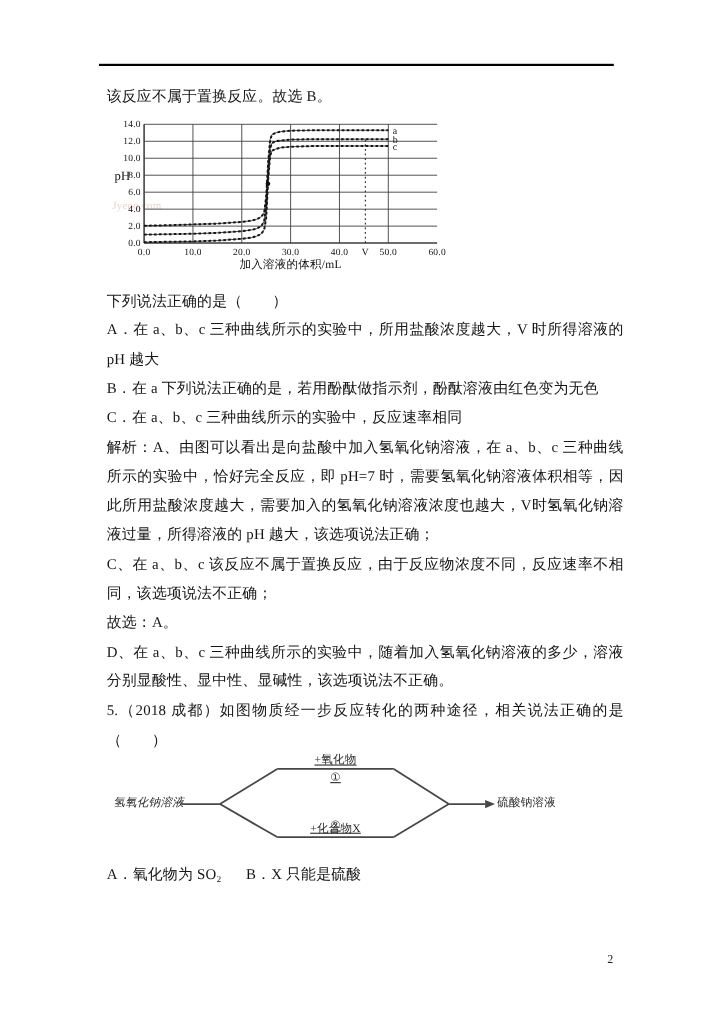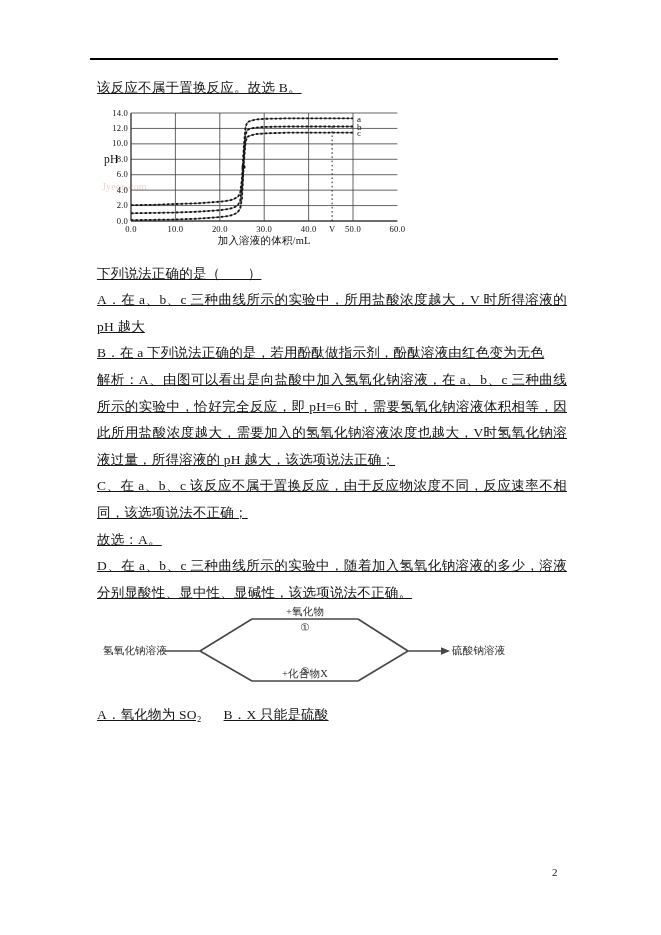--- a/index.html
+++ b/index.html
@@ -8,28 +8,28 @@
     font-family:"Liberation Serif","DejaVu Serif",serif;color:#151515;
     overflow:hidden;
   }
   .page{position:absolute;inset:0;background:#fff;}
   .header-rule{position:absolute;left:90px;top:58px;width:468px;height:2px;background:#000;}
   .content{
     position:absolute;left:97px;top:75px;width:470px;
     font-size:13.5px;line-height:26.6px;text-align:justify;
     letter-spacing:0.2px;
   }
-  .content p{margin:0;padding:0;text-decoration:underline;}
+  .content p{margin:0;padding:0;}
   p.q-head{margin-top:12px;}
   .figure{position:relative;margin:7px 0 0 0;width:320px;height:140px;}
   .figure svg{position:absolute;left:0;top:0;}
   .diagram{position:relative;margin:2px 0 0 0;width:440px;height:94px;font-size:10.5px;line-height:12px;}
   .diagram svg{position:absolute;left:0;top:0;}
   .dlabel{position:absolute;white-space:nowrap;color:#2c2c2c;}
-  .dlabel.center{transform:translateX(-50%);}
+  .dlabel.center{transform:translateX(-50%);text-decoration:underline;}
   .q5opts{margin-top:3px;}
   .q5opts .opt-gap{display:inline-block;width:22px;}
   .page-number{
     position:absolute;left:552px;top:865px;font-size:11px;line-height:14px;
     color:#222;
   }
 </style>
 </head>
 <body>
 
@@ -85,42 +85,44 @@
           <text x="260" y="27.171428571428578" font-size="9" fill="#111">c</text>
           <circle cx="146.554" cy="58" r="2.1" fill="#111"></circle>
           <text x="7" y="54.285714285714285" font-size="11.5" fill="#111">pH</text>
           <text x="167.2" y="135" font-size="10.5" text-anchor="middle" fill="#111">加入溶液的体积/mL</text>
         </svg>
     </div>
 
     <p class="q-head">下列说法正确的是（　　）</p>
     <p>A．在 a、b、c 三种曲线所示的实验中，所用盐酸浓度越大，V 时所得溶液的 pH 越大</p>
     <p>B．在 a 下列说法正确的是，若用酚酞做指示剂，酚酞溶液由红色变为无色</p>
+    <p>C．在 a、b、c 三种曲线所示的实验中，反应速率相同</p>
 
-    <p>解析：A、由图可以看出是向盐酸中加入氢氧化钠溶液，在 a、b、c 三种曲线所示的实验中，恰好完全反应，即 pH=6 时，需要氢氧化钠溶液体积相等，因此所用盐酸浓度越大，需要加入的氢氧化钠溶液浓度也越大，V时氢氧化钠溶液过量，所得溶液的 pH 越大，该选项说法正确；</p>
+    <p>解析：A、由图可以看出是向盐酸中加入氢氧化钠溶液，在 a、b、c 三种曲线所示的实验中，恰好完全反应，即 pH=7 时，需要氢氧化钠溶液体积相等，因此所用盐酸浓度越大，需要加入的氢氧化钠溶液浓度也越大，V时氢氧化钠溶液过量，所得溶液的 pH 越大，该选项说法正确；</p>
     <p>C、在 a、b、c 该反应不属于置换反应，由于反应物浓度不同，反应速率不相同，该选项说法不正确；</p>
     <p>故选：A。</p>
     <p>D、在 a、b、c 三种曲线所示的实验中，随着加入氢氧化钠溶液的多少，溶液分别显酸性、显中性、显碱性，该选项说法不正确。</p>
 
+    <p>5.（2018 成都）如图物质经一步反应转化的两种途径，相关说法正确的是（　　）</p>
 
     <div class="diagram">
       <svg width="440" height="94" viewBox="0 0 440 94">
         <g stroke="#474747" stroke-width="1.6" fill="none">
           <line x1="68" y1="43" x2="103" y2="43"></line>
           <line x1="103" y1="43" x2="155" y2="11"></line>
           <line x1="103" y1="43" x2="155" y2="73"></line>
           <line x1="155" y1="11" x2="261" y2="11"></line>
           <line x1="155" y1="73" x2="261" y2="73"></line>
           <line x1="261" y1="11" x2="311" y2="43"></line>
           <line x1="261" y1="73" x2="311" y2="43"></line>
           <line x1="311" y1="43" x2="344" y2="43"></line>
         </g>
         <polygon points="344,39.2 353,43 344,46.8" fill="#474747"></polygon>
       </svg>
-      <span class="dlabel" style="left:6px;top:37px;">氢氧化钠溶液</span>
+      <span class="dlabel" style="left:6px;top:37px;font-style:italic;">氢氧化钠溶液</span>
       <span class="dlabel" style="left:355px;top:37px;">硫酸钠溶液</span>
       <span class="dlabel center" style="left:208px;top:-2px;">+氧化物</span>
       <span class="dlabel center" style="left:208px;top:14px;">①</span>
       <span class="dlabel center" style="left:208px;top:58px;">②</span>
       <span class="dlabel center" style="left:208px;top:60px;">+化合物X</span>
     </div>
 
     <p class="q5opts">
       <span>A．氧化物为 SO₂</span><span class="opt-gap"></span><span>B．X 只能是硫酸</span>
     </p>

